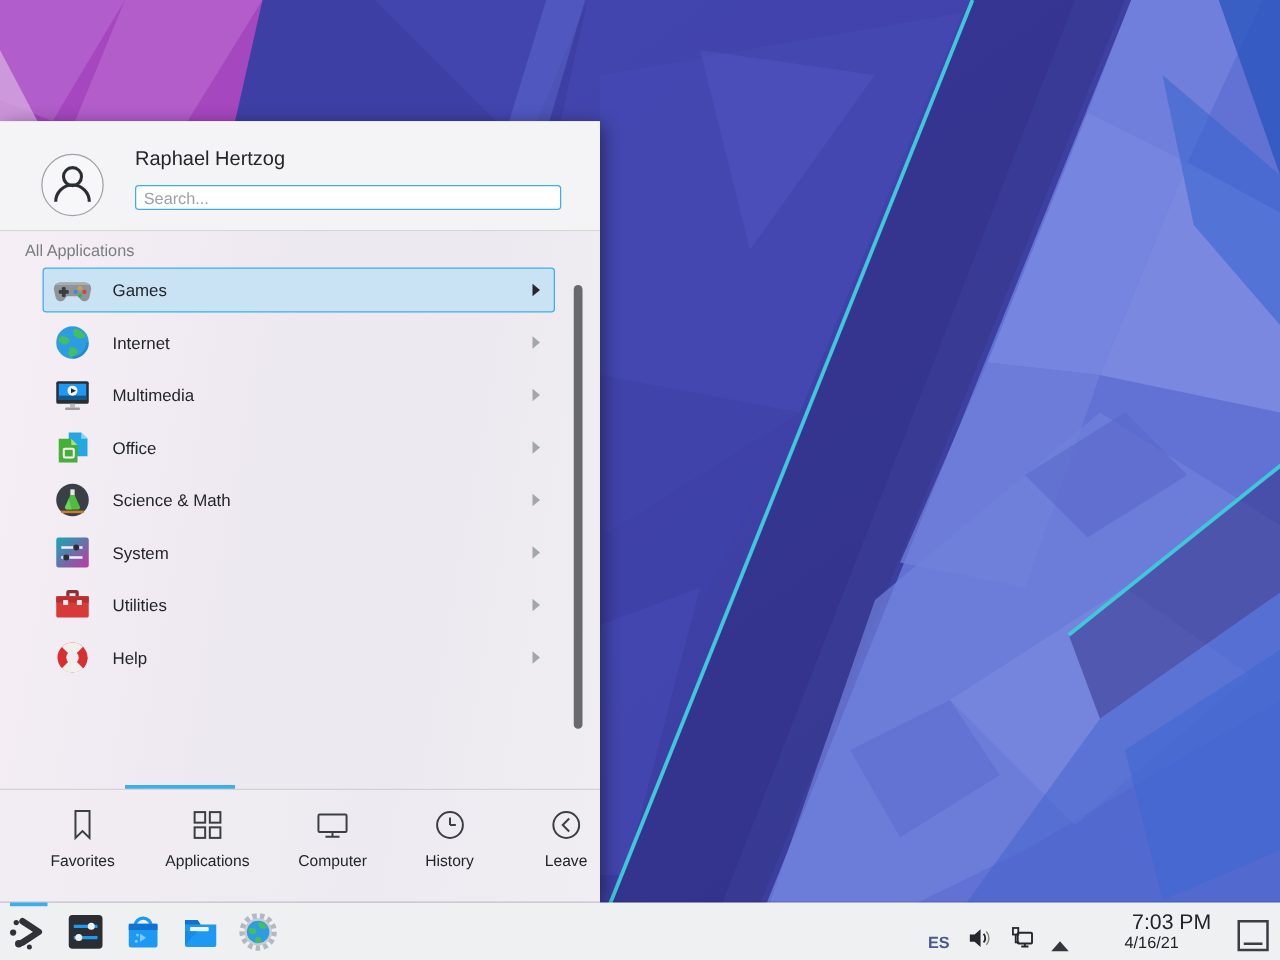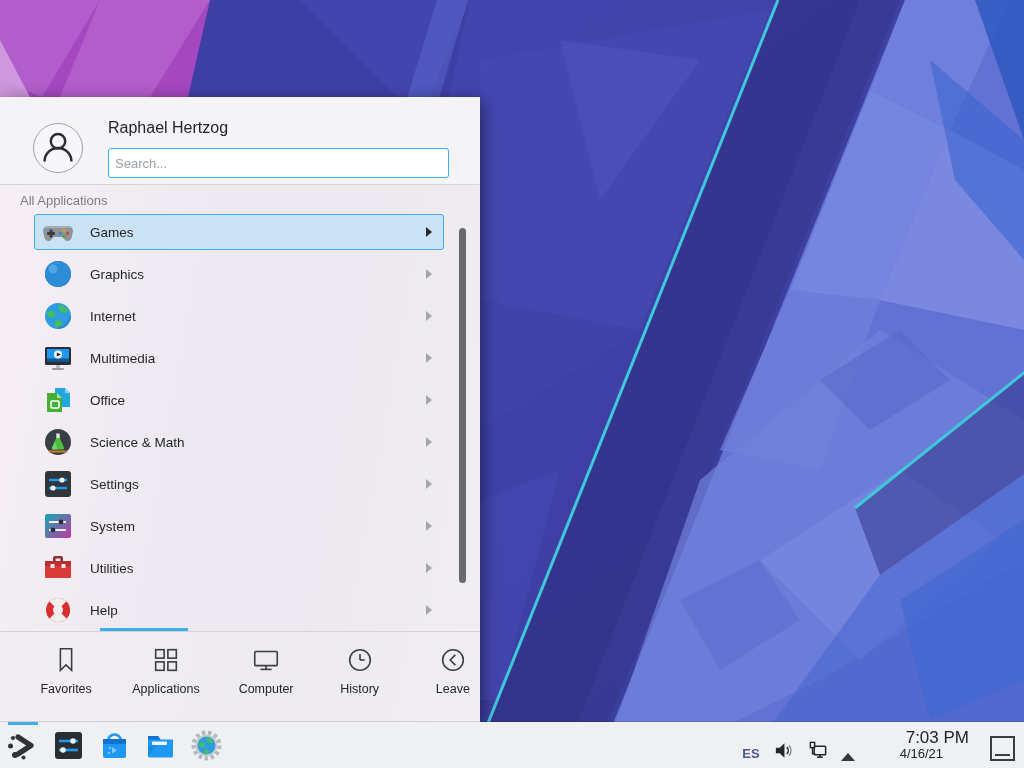--- a/index.html
+++ b/index.html
@@ -14,21 +14,21 @@
   body{font-family:"Liberation Sans","DejaVu Sans",sans-serif;color:var(--text);}
   .desktop{position:relative;width:1024px;height:768px;overflow:hidden;background:#3a3a9c;}
   .wallpaper{position:absolute;inset:0;width:1024px;height:768px;display:block;}
 
   
   .launcher{position:absolute;left:0;top:97px;width:480px;height:625px;display:flex;flex-direction:column;
     box-shadow:3px 3px 14px rgba(0,0,0,.45);background:#efecf2;}
   .launcher-header{position:relative;height:88px;background:#f4f3f5;border-bottom:1px solid #d6d4d8;flex:none;}
   .avatar{position:absolute;left:33px;top:26px;width:50px;height:50px;border:1px solid #9fa2a6;border-radius:50%;background:#f7f6f8;}
   .user-name{position:absolute;left:108px;top:22px;font-size:16px;color:var(--text);}
-  .search-input{position:absolute;left:108px;top:51px;width:341px;height:30px;border:1px solid var(--accent);
+  .search-input{position:absolute;left:108px;top:51px;width:341px;height:20px;border:1px solid var(--accent);
     border-radius:3px;background:#fff;font-size:13px;padding:0 6px;color:var(--text);outline:none;
     font-family:"Liberation Sans","DejaVu Sans",sans-serif;}
   .search-input::placeholder{color:#9aa0a5;}
 
   .launcher-body{position:relative;flex:1;overflow:hidden;
     background:linear-gradient(100deg,#f6eef5 0%,#ede9f1 45%,#eceaf0 70%,#f0eef2 100%);}
   .section-label{position:absolute;left:20px;top:8px;font-size:13px;color:var(--muted);}
   .category-list{position:absolute;left:0;right:0;top:26px;}
   .category-item{height:42px;padding-top:3px;padding-left:12px;}
   .cat-box{height:36px;margin:0 36px 0 22px;border:1px solid transparent;border-radius:3px;
@@ -142,32 +142,20 @@
               <circle cx="22" cy="14.5" r="1.7" fill="#d8a03a"></circle>
               <circle cx="25.5" cy="17.5" r="1.7" fill="#cc4444"></circle>
               <circle cx="18.5" cy="17.5" r="1.7" fill="#4488cc"></circle>
               <circle cx="22" cy="20.5" r="1.7" fill="#44aa55"></circle>
             </svg>
             <span class="cat-label">Games</span>
             <span class="cat-arrow"></span>
           </div>
         </div>
 
-        <div class="category-item">
-          <div class="cat-box">
-            <svg class="cat-icon" viewBox="0 0 32 32">
-              <circle cx="16" cy="16" r="13" fill="#1b6fc0"></circle>
-              <circle cx="16" cy="16" r="13" fill="#2f8fd8" opacity="0.9"></circle>
-              <path d="M6 10 a12 12 0 0 1 14-4 a13 13 0 0 0-14 4z" fill="#7bc0ea" opacity="0.9"></path>
-              <circle cx="11" cy="11" r="4.5" fill="#5aaee4" opacity="0.8"></circle>
-            </svg>
-            <span class="cat-label">Graphics</span>
-            <span class="cat-arrow"></span>
-          </div>
-        </div>
 
         <div class="category-item">
           <div class="cat-box">
             <svg class="cat-icon" viewBox="0 0 32 32">
               <circle cx="16" cy="16" r="13" fill="#2e9ce0"></circle>
               <path d="M5 12 c3-2 6-1 8 1 c1.5 1.5 0 4-2 4.5 c-2.5.6-5-1-6-3z" fill="#43bf63"></path>
               <path d="M17 5 c4 0 8 3 9.5 6 c-2 2-5 2.5-7.5 1 c-2-1.2-3-4-2-7z" fill="#43bf63"></path>
               <path d="M14 20 c3-.5 6 1 6.5 3.5 c-1.5 2.5-4 4-6.5 4 c-1.5-2-1.5-5 0-7.5z" fill="#43bf63"></path>
               <path d="M16 29 a13 13 0 0 0 13-13 h-2 a11 11 0 0 1-11 11z" fill="#1f7ec0" opacity="0.6"></path>
             </svg>
@@ -213,33 +201,20 @@
               <rect x="14.3" y="7.5" width="3.4" height="6" fill="#e8e8e8"></rect>
               <path d="M14.3 12 l-4.3 9.5 a1.5 1.5 0 0 0 1.4 2 h9.2 a1.5 1.5 0 0 0 1.4-2 L17.7 12z" fill="#4cbf3f"></path>
               <path d="M13 15 l-3 6.5 a1.5 1.5 0 0 0 1.4 2 h4z" fill="#7ed874" opacity="0.7"></path>
               <rect x="7" y="24.5" width="18" height="2" fill="#c77f2a"></rect>
             </svg>
             <span class="cat-label">Science &amp; Math</span>
             <span class="cat-arrow"></span>
           </div>
         </div>
 
-        <div class="category-item">
-          <div class="cat-box">
-            <svg class="cat-icon" viewBox="0 0 32 32">
-              <rect x="3" y="3" width="26" height="26" rx="3" fill="#31363b"></rect>
-              <line x1="7" y1="12" x2="25" y2="12" stroke="#1d99f3" stroke-width="2.4"></line>
-              <circle cx="20" cy="12" r="2.6" fill="#eff0f1"></circle>
-              <line x1="7" y1="20" x2="25" y2="20" stroke="#1d99f3" stroke-width="2.4"></line>
-              <circle cx="11" cy="20" r="2.6" fill="#eff0f1"></circle>
-            </svg>
-            <span class="cat-label">Settings</span>
-            <span class="cat-arrow"></span>
-          </div>
-        </div>
 
         <div class="category-item">
           <div class="cat-box">
             <svg class="cat-icon" viewBox="0 0 32 32">
               <defs>
                 <linearGradient id="sysg" x1="0" y1="0" x2="1" y2="1">
                   <stop offset="0" stop-color="#13a8b4"></stop>
                     <stop offset="1" stop-color="#c0399f"></stop>
                 </linearGradient>
               </defs>

